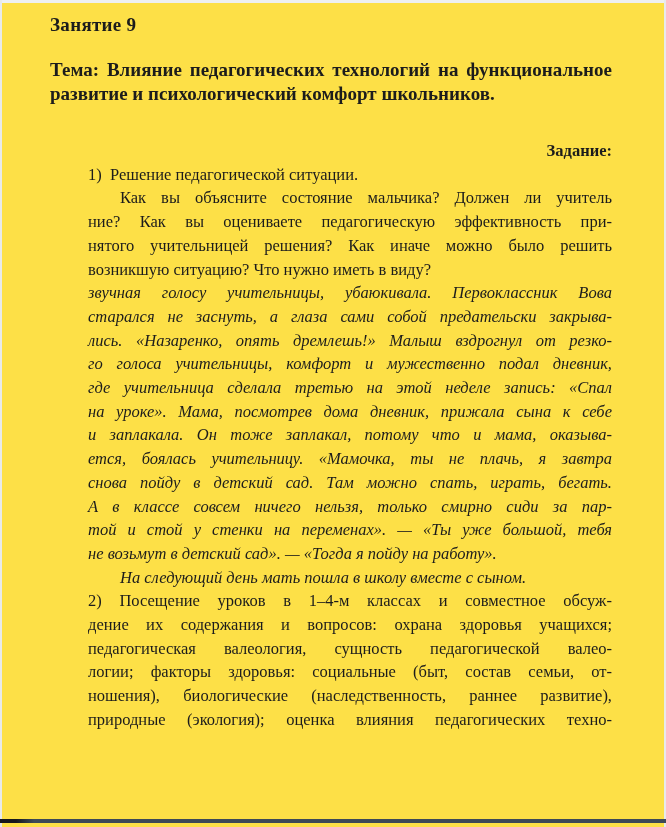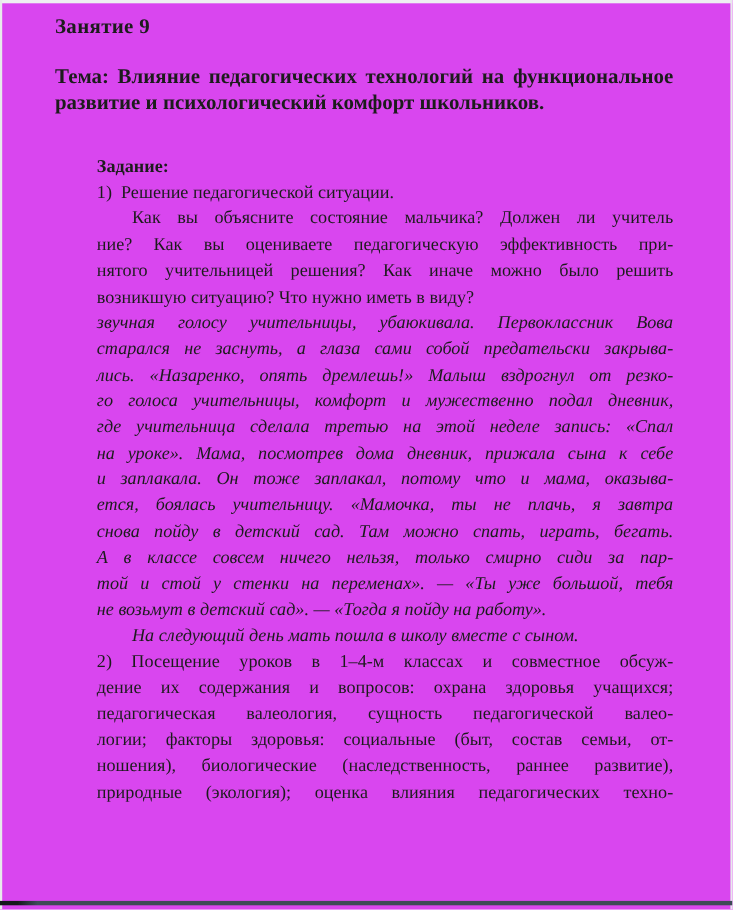--- a/index.html
+++ b/index.html
@@ -4,21 +4,21 @@
 <style>
   html, body {
     margin: 0;
     padding: 0;
     background: #ffffff;
   }
   .page {
     position: relative;
     width: 666px;
     height: 827px;
-    background: #d946ef;
+    background: #fde047;
     overflow: hidden;
     font-family: "Liberation Serif", "DejaVu Serif", serif;
     color: #1c1c1c;
   }
   
   .edge { position: absolute; pointer-events: none; }
   .edge-top   { left: 0; top: 0; width: 666px; height: 3px;  background: #eef0f1; }
   .edge-left  { left: 0; top: 0; width: 2px;  height: 827px; background: #e8eaeb; }
   .edge-right { right: 0; top: 0; width: 2px; height: 827px; background: #e8eaeb; }
 
@@ -43,20 +43,21 @@
   .task {
     position: absolute;
     left: 88px;
     top: 139px;
     width: 524px;
     font-size: 16.5px;
   }
   .task-label {
     font-weight: bold;
     line-height: 23.7px;
+    text-align: right;
   }
   .para { margin: 0; }
   .para.italic { font-style: italic; }
   .line {
     line-height: 23.7px;
     white-space: nowrap;
     overflow: visible;
   }
   .line.just {
     text-align: justify;

